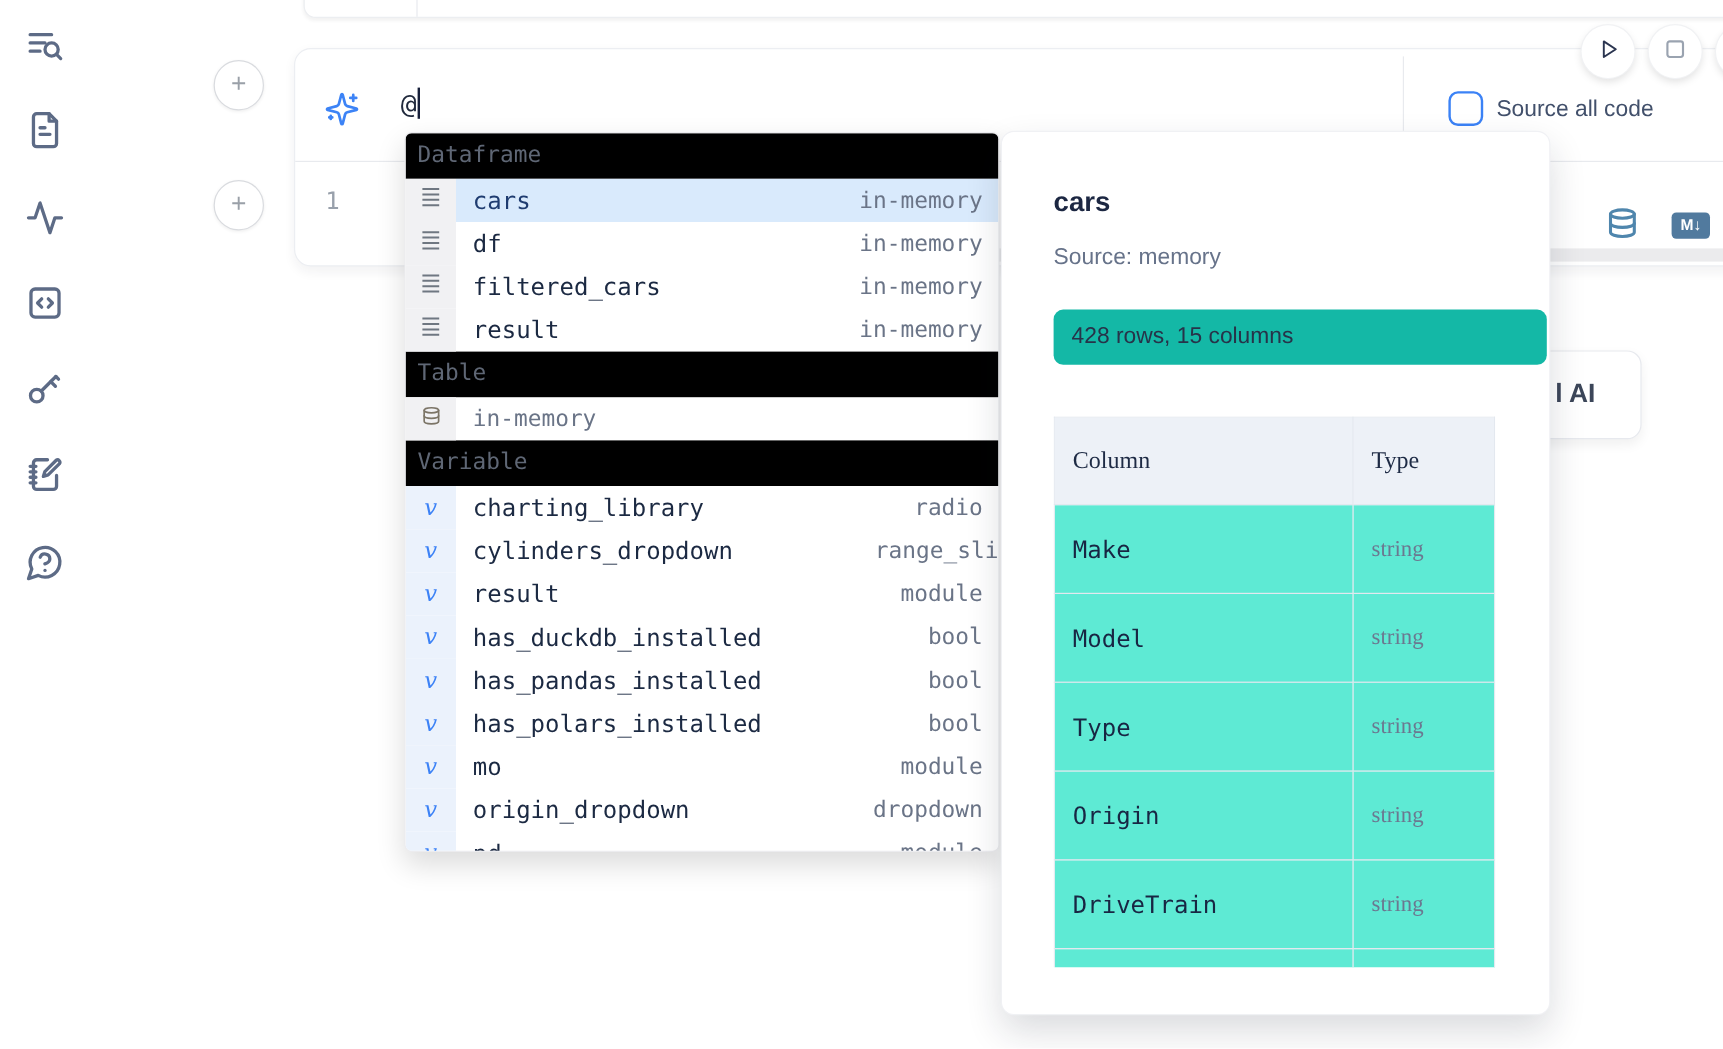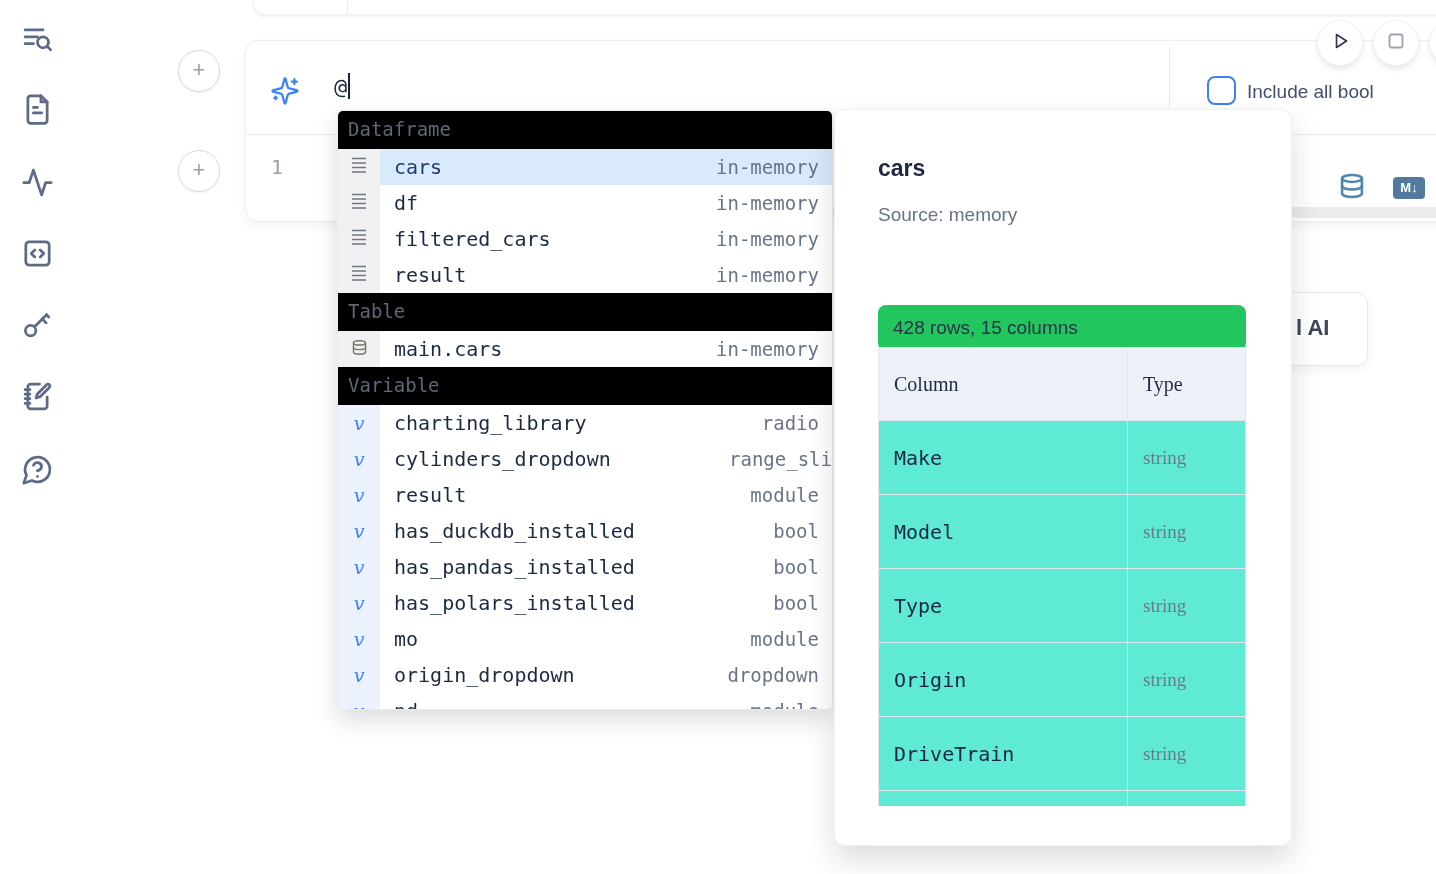--- a/index.html
+++ b/index.html
@@ -68,23 +68,23 @@
   .var-glyph{font-family:"DejaVu Serif",serif;font-style:italic;font-size:19px;color:#3c82f6;}
   .ham-icon{color:#6f7781;}
   .tbl-icon{color:#7c7567;}
 
   
   .preview{position:absolute;left:835px;top:110px;width:456px;height:735px;background:#fff;
            border-radius:10px;box-shadow:0 0 0 1px #f0f1f4,0 14px 30px rgba(26,33,52,.16);
            z-index:20;box-sizing:border-box;}
   .pv-title{position:absolute;left:43px;top:45px;font-size:23px;font-weight:bold;color:#1c2742;}
   .pv-source{position:absolute;left:43px;top:94px;font-size:19px;color:#67738a;}
-  .pv-badge{position:absolute;left:43px;top:148px;width:368px;height:46px;background:#22c55e;
+  .pv-badge{position:absolute;left:43px;top:148px;width:411px;height:46px;background:#14b8a6;
             border-radius:8px;font-size:19px;color:#273349;line-height:46px;box-sizing:border-box;
-            padding-left:15px;margin-top:47px;}
+            padding-left:15px;}
   .pv-tablewrap{position:absolute;left:43px;top:237px;width:368px;height:459px;overflow:hidden;}
   table.pv-table{border-collapse:collapse;width:368px;}
   .pv-table th,.pv-table td{border:1px solid #e3e8ef;padding:0 0 0 15px;text-align:left;font-family:Liberation Serif, serif;}
   .pv-table th{height:72px;background:#edf1f7;font-size:20px;color:#1e2b45;font-weight:normal;}
   .pv-table td{height:73px;background:#5eead4;}
   .pv-table td.c-name{font-family:"DejaVu Sans Mono",monospace;font-size:20px;color:#182643;width:233px;}
   .pv-table td.c-type{font-size:19px;color:#6b7890;}
   .pv-table th.h-col{width:233px;}
 
   
@@ -160,21 +160,21 @@
     <div class="prompt-row">
       <div class="sparkle">
         <svg viewBox="0 0 24 24" fill="none" stroke="currentColor" stroke-width="1.8" stroke-linecap="round" stroke-linejoin="round">
           <path d="M9.937 15.5A2 2 0 0 0 8.5 14.063l-6.135-1.582a.5.5 0 0 1 0-.962L8.5 9.936A2 2 0 0 0 9.937 8.5l1.582-6.135a.5.5 0 0 1 .963 0L14.063 8.5A2 2 0 0 0 15.5 9.937l6.135 1.581a.5.5 0 0 1 0 .964L15.5 14.063a2 2 0 0 0-1.437 1.437l-1.582 6.135a.5.5 0 0 1-.963 0z"></path>
           <path d="M19.5 2.5v4M21.5 4.5h-4M4.5 16.5v2M5.5 17.5h-2"></path>
         </svg>
       </div>
       <div class="ai-input mono"><span>@</span><span class="caret"></span></div>
       <div class="prompt-vdiv"></div>
       <div class="checkbox"></div>
-      <div class="include-label">Include all bool</div>
+      <div class="include-label">Source all code</div>
     </div>
     <div class="line-no mono">1</div>
     <div class="db-icon">
       <svg viewBox="0 0 24 24" fill="none" stroke="currentColor" stroke-width="2.2" stroke-linecap="round">
         <ellipse cx="12" cy="5.5" rx="8.5" ry="3"></ellipse>
         <path d="M3.5 5.5v13c0 1.7 3.8 3 8.5 3s8.5-1.3 8.5-3v-13"></path>
         <path d="M3.5 12c0 1.7 3.8 3 8.5 3s8.5-1.3 8.5-3"></path>
       </svg>
     </div>
     <div class="md-badge">M↓</div>
@@ -251,21 +251,20 @@
       <div class="ac-header">Table</div>
       <div class="ac-row">
         <div class="ac-gutter g-gray">
           <span class="tbl-icon"><svg width="17" height="17" viewBox="0 0 24 24" fill="none" stroke="currentColor" stroke-width="2" stroke-linecap="round">
               <ellipse cx="12" cy="5.5" rx="8.5" ry="3"></ellipse>
               <path d="M3.5 5.5v13c0 1.7 3.8 3 8.5 3s8.5-1.3 8.5-3v-13"></path>
               <path d="M3.5 12c0 1.7 3.8 3 8.5 3s8.5-1.3 8.5-3"></path>
             </svg></span>
         </div>
         <div class="ac-content">
-          <div class="ac-name">main.cars</div>
           <div class="ac-type">in-memory</div>
         </div>
       </div>
       <div class="ac-header">Variable</div>
       <div class="ac-row">
         <div class="ac-gutter g-blue">
           <span class="var-glyph">v</span>
         </div>
         <div class="ac-content">
           <div class="ac-name">charting_library</div>

